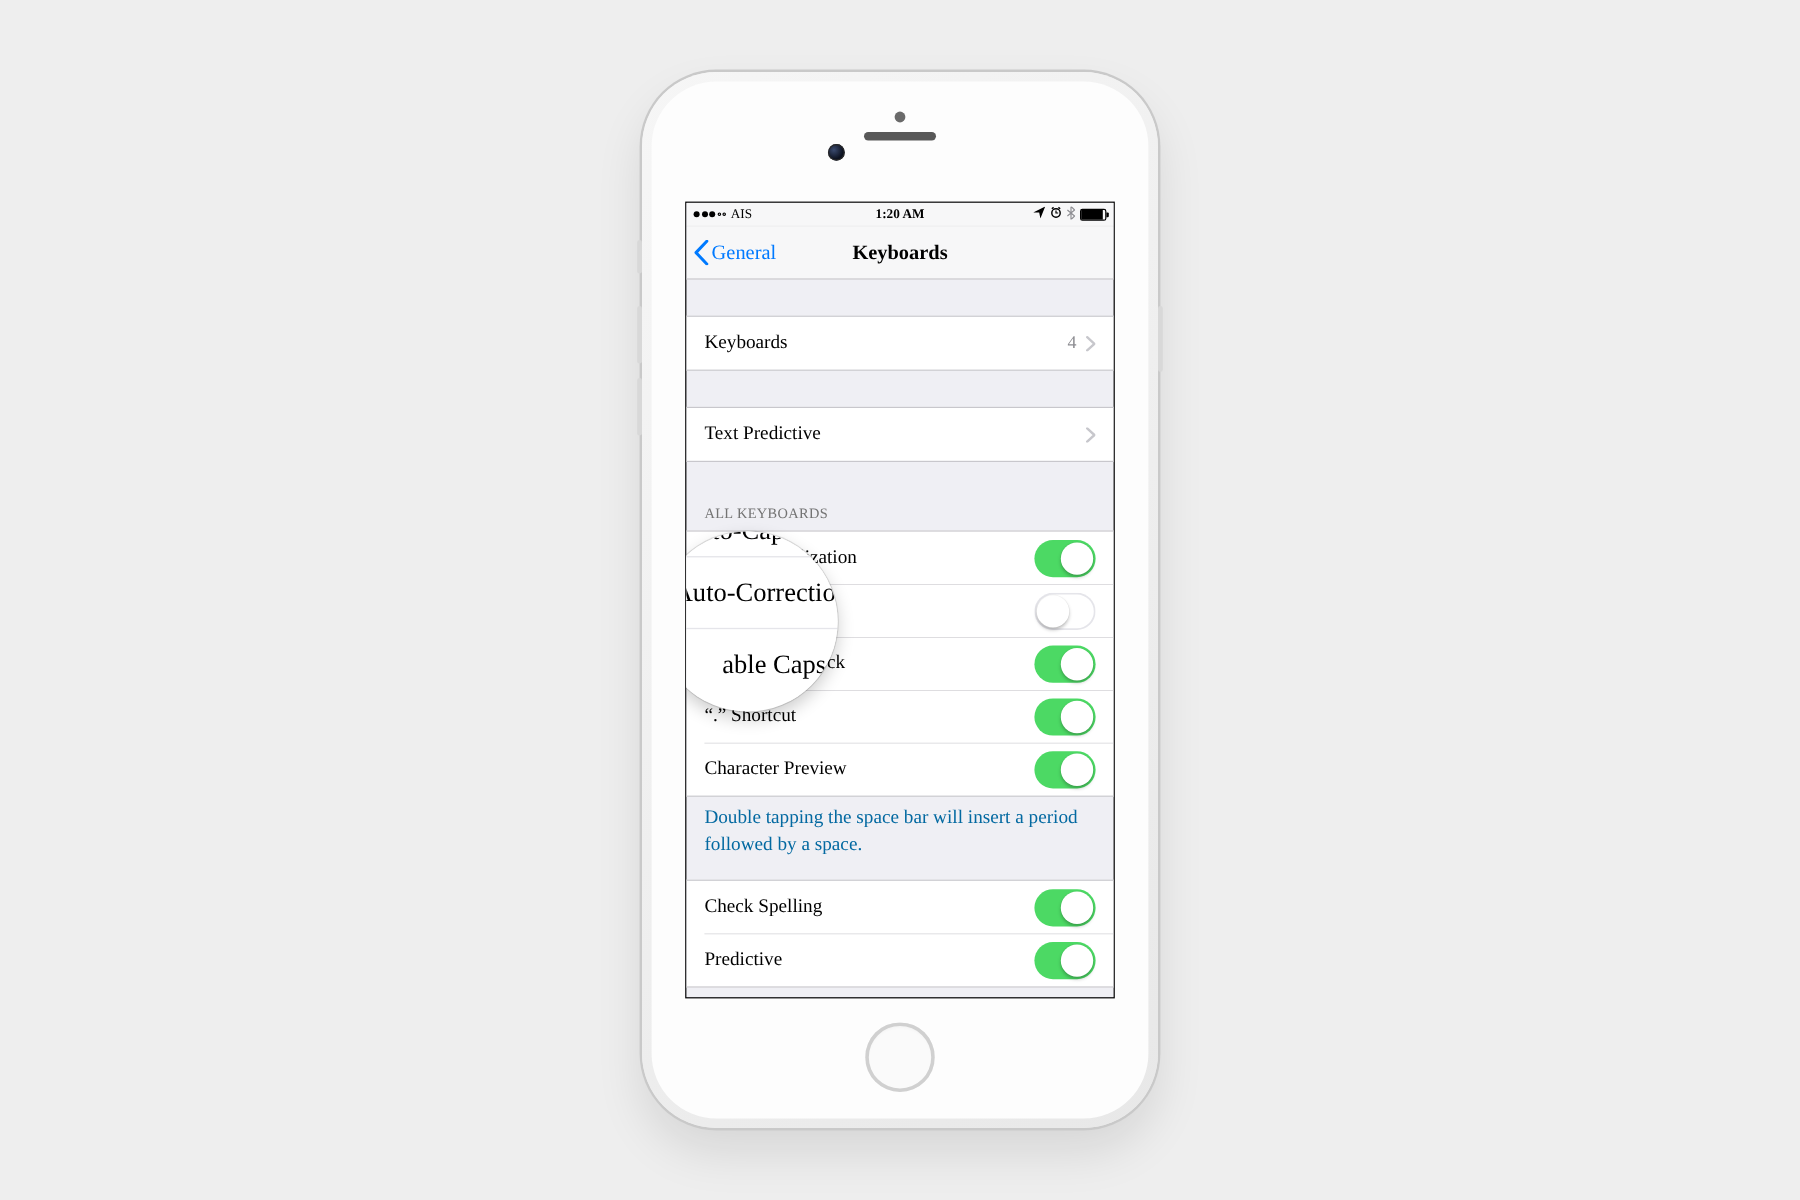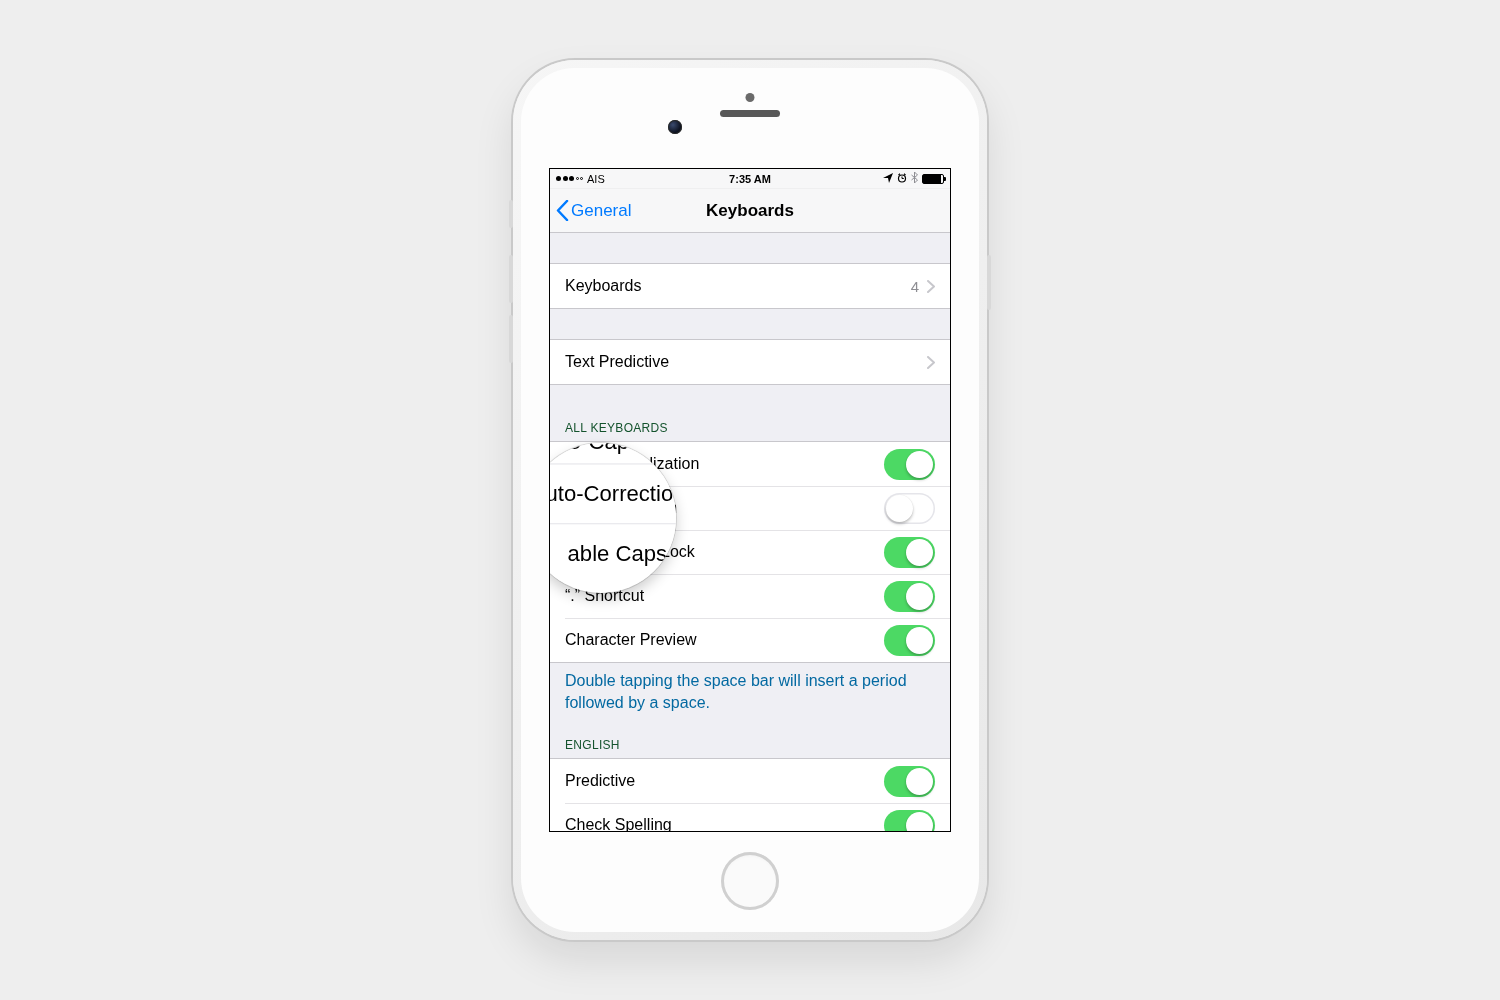--- a/index.html
+++ b/index.html
@@ -6,26 +6,27 @@
   html, body { width: 1500px; height: 1000px; }
   body {
     background: #eeeeee;
     font-family: -apple-system, "Helvetica Neue", Helvetica, Arial, sans-serif;
     display: flex; align-items: center; justify-content: center;
     -webkit-font-smoothing: antialiased;
   }
 
   
   .phone {
-    width: 474px; height: 880px;
+    width: 430px; height: 880px;
     background: linear-gradient(135deg,#f6f6f6,#e8e8e8);
     border-radius: 62px;
     box-shadow: 0 0 0 2px #c9c9c9, 0 20px 40px rgba(0,0,0,.10);
     position: relative;
     padding: 8px;
+    font-family: Liberation Serif, serif;
   }
   .phone-inner {
     width: 100%; height: 100%;
     background: #fdfdfd;
     border-radius: 54px;
     position: relative;
     overflow: hidden;
   }
   .side-btn { position:absolute; background:#d8d8d8; border-radius:3px; }
   .mute { left:-4px; top:140px; width:4px; height:28px; }
@@ -96,21 +97,21 @@
   .back {
     position:absolute; left:6px; top:0; bottom:0;
     display:flex; align-items:center; gap:2px;
     color:#007aff; font-size:17px;
   }
   .back svg { width:13px; height:21px; }
 
   
   .section { margin-top:30px; }
   .section-header {
-    font-size:12px; color:#14532d; text-transform:uppercase;
+    font-size:12px; color:#737373; text-transform:uppercase;
     padding:6px 15px 6px; letter-spacing:.3px;
   }
   .section-footer {
     font-size:16px; color:#0369a1;
     padding:7px 15px; line-height:1.35;
   }
   .group { background:#fff; border-top:1px solid #c8c7cc; border-bottom:1px solid #c8c7cc; }
   .row {
     display:flex; align-items:center; justify-content:space-between;
     min-height:44px; padding:0 15px;
@@ -177,21 +178,21 @@
           <div class="signal">
             <span class="dot"></span>
               <span class="dot"></span>
               <span class="dot"></span>
             <span class="dot hollow"></span>
               <span class="dot hollow"></span>
           </div>
           <span class="carrier">AIS</span>
           <span class="network">4G</span>
         </div>
-        <div class="status-center">7:35 AM</div>
+        <div class="status-center">1:20 AM</div>
         <div class="status-right">
           <span class="status-icon">
             <svg width="10" height="10" viewBox="0 0 10 10">
                 <path d="M0 5 L10 0 L6 10 L5 5 Z" fill="#000"></path>
               </svg>
           </span>
           <span class="status-icon">
             <svg width="10" height="10" viewBox="0 0 10 10">
                 <circle cx="5" cy="5.5" r="3.5" fill="none" stroke="#000" stroke-width="1.2"></circle>
                 <path d="M5 3.5 V5.5 H6.8" stroke="#000" stroke-width="1" fill="none"></path>
@@ -281,30 +282,29 @@
             <span class="row-label">Character Preview</span>
             <div class="switch">
                 <div class="knob"></div>
               </div>
           </div>
         </div>
         <div class="section-footer">Double tapping the space bar will insert a period followed by a space.</div>
       </div>
 
       <div class="section" style="margin-top:12px">
-        <div class="section-header">English</div>
         <div class="group">
           <div class="row">
+            <span class="row-label">Check Spelling</span>
+            <div class="switch">
+                <div class="knob"></div>
+              </div>
+          </div>
+          <div class="row">
             <span class="row-label">Predictive</span>
-            <div class="switch">
-                <div class="knob"></div>
-              </div>
-          </div>
-          <div class="row">
-            <span class="row-label">Check Spelling</span>
             <div class="switch">
                 <div class="knob"></div>
               </div>
           </div>
 
         </div>
       </div>
 
       <div class="magnifier">
         <div class="mag-inner">

